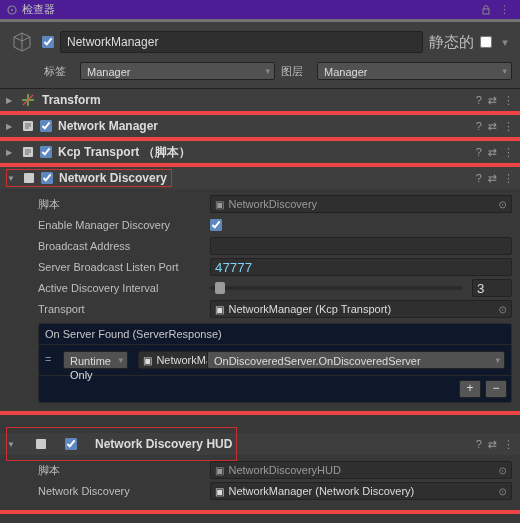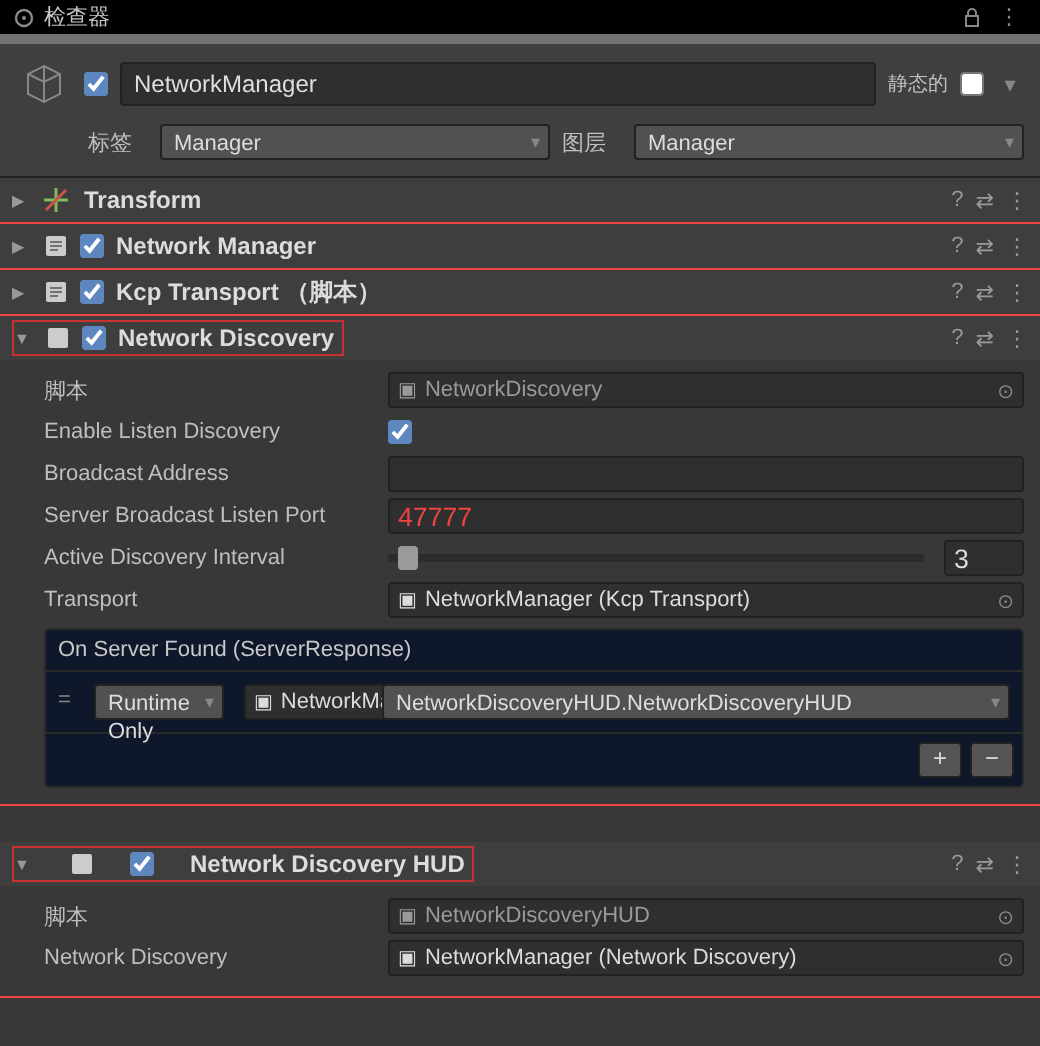--- a/index.html
+++ b/index.html
@@ -1,56 +1,56 @@
 <!DOCTYPE html>
 <html><head>
 <meta charset="utf-8">
 <style>
 * { margin: 0; padding: 0; box-sizing: border-box; font-family: "Segoe UI", Arial, sans-serif; }
 body { background: #383838; color: #c4c4c4; font-size: 11px; width: 520px; height: 523px; overflow: hidden; user-select: none; }
 
-.titlebar { background: #000000; height: 22px; display: flex; align-items: center; padding: 0 6px; border-bottom: 5px solid #737373; }
+.titlebar { background: #4c1d95; height: 22px; display: flex; align-items: center; padding: 0 6px; border-bottom: 3px solid #737373; }
 .titlebar .icon { margin-right: 4px; color: #888; }
 .titlebar .spacer { flex: 1; }
 .titlebar .btn { padding: 0 4px; color: #888; cursor: pointer; }
 
 .header { background: #3f3f3f; padding: 6px 8px 8px 8px; border-bottom: 1px solid #222; }
 .header-row1 { display: flex; align-items: center; gap: 6px; }
 .cube { width: 28px; height: 28px; display: flex; align-items: center; justify-content: center; }
 .name-field { flex: 1; background: #2f2f2f; border: 1px solid #222; border-radius: 2px; padding: 3px 6px; color: #ddd; font-size: 12px; }
-.static-label { color: #bfbfbf; font-size: 10px; }
+.static-label { color: #bfbfbf; font-size: 15px; }
 .static-check { width: 12px; height: 12px; }
 .menu-drop { width: 14px; text-align: center; color: #888; }
 .header-row2 { display: flex; align-items: center; gap: 6px; margin-top: 6px; margin-left: 36px; }
 .lbl { color: #bfbfbf; min-width: 30px; }
 .dd { flex: 1; background: #515151; border: 1px solid #222; border-radius: 2px; padding: 2px 16px 2px 6px; color: #ddd; position: relative; height: 18px; line-height: 14px; }
 .dd::after { content: "▾"; position: absolute; right: 4px; top: 1px; color: #888; font-size: 9px; }
 
-.comp { border-bottom: 1px solid #ef4444; }
+.comp { border-bottom: 4px solid #ef4444; }
 .comp-head { display: flex; align-items: center; background: #3e3e3e; height: 22px; padding: 0 6px; gap: 4px; }
 .comp-head.collapsed .fold::before { content: "▶"; }
 .fold { width: 10px; color: #999; font-size: 8px; }
 .fold::before { content: "▼"; }
 .comp-icon { width: 16px; height: 16px; display: flex; align-items: center; justify-content: center; }
 .comp-check { width: 12px; height: 12px; accent-color: #5f87bf; }
 .comp-title { flex: 1; font-weight: 600; color: #dcdcdc; font-size: 12px; padding-left: 2px; }
 .comp-actions { display: flex; gap: 6px; color: #9a9a9a; }
 .comp-actions span { cursor: pointer; font-size: 11px; }
 
 .redbox { border: 1px solid #c93030; }
 
-.comp-body { padding: 4px 8px 8px 4px; }
+.comp-body { padding: 4px 8px 8px 20px; }
 .prop { display: flex; align-items: center; min-height: 20px; margin: 1px 0; }
 .prop-label { width: 190px; padding-left: 18px; color: #bfbfbf; }
 .prop-val { flex: 1; display: flex; align-items: center; gap: 4px; }
 .objfield { flex: 1; background: #2f2f2f; border: 1px solid #222; border-radius: 2px; height: 18px; display: flex; align-items: center; padding: 0 4px; color: #9a9a9a; position: relative; }
 .objfield.bright { color: #dcdcdc; }
 .objfield .mini { margin-right: 4px; font-size: 10px; }
 .objfield .dot { position: absolute; right: 4px; top: 3px; color: #888; font-size: 10px; }
-.txtfield { flex: 1; background: #2f2f2f; border: 1px solid #222; border-radius: 2px; height: 18px; padding: 0 4px; color: #ef4444; }
+.txtfield { flex: 1; background: #2f2f2f; border: 1px solid #222; border-radius: 2px; height: 18px; padding: 0 4px; color: #7dd3fc; }
 .chk { width: 12px; height: 12px; accent-color: #5f87bf; }
 
 .slider-row .track { flex: 1; height: 4px; background: #2b2b2b; border-radius: 2px; position: relative; margin-right: 6px; }
 .slider-row .thumb { position: absolute; left: 2%; top: -4px; width: 10px; height: 12px; background: #9a9a9a; border-radius: 2px; }
 .slider-row .numbox { width: 40px; background: #2f2f2f; border: 1px solid #222; border-radius: 2px; height: 18px; padding: 0 4px; color: #ddd; text-align: left; }
 
 .event-box { margin-left: 18px; margin-top: 4px; border: 1px solid #2a2a2a; border-radius: 3px; background: #0f172a; }
 .event-title { padding: 4px 6px; border-bottom: 1px solid #2a2a2a; color: #c8c8c8; font-size: 11px; }
 .event-row { display: flex; gap: 6px; padding: 6px; align-items: flex-start; }
 .event-left { display: flex; gap: 10px; width: 138px; }
@@ -188,21 +188,21 @@
       <span class="prop-label">脚本</span>
       <div class="prop-val">
           <div class="objfield">
             <span class="mini">▣</span>
             <span>NetworkDiscovery</span>
             <span class="dot">⊙</span>
           </div>
         </div>
     </div>
     <div class="prop">
-      <span class="prop-label">Enable Listen Discovery</span>
+      <span class="prop-label">Enable Manager Discovery</span>
       <div class="prop-val">
           <input type="checkbox" class="chk" checked="" style="">
         </div>
     </div>
     <div class="prop">
       <span class="prop-label">Broadcast Address</span>
       <div class="prop-val">
           <input class="txtfield" value="" style="">
         </div>
     </div>
@@ -238,36 +238,36 @@
         <div style="width:12px;color:#888;padding-top:2px">=</div>
         <div class="event-left">
           <div class="dd"><span>Runtime Only</span></div>
           <div class="objfield bright">
               <span class="mini">▣</span>
               <span>NetworkManager</span>
               <span class="dot">⊙</span>
             </div>
         </div>
         <div class="event-right">
-          <div class="dd" style="width:100%"><span>NetworkDiscoveryHUD.NetworkDiscoveryHUD</span></div>
+          <div class="dd" style="width:100%"><span>OnDiscoveredServer.OnDiscoveredServer</span></div>
         </div>
       </div>
       <div class="event-footer">
         <div class="sqbtn">+</div>
         <div class="sqbtn">−</div>
       </div>
     </div>
   </div>
 </div>
 
 <div class="spacer-row"></div>
 
 <div class="comp">
   <div class="comp-head">
-    <span class="redbox" style="display:flex;align-items:center;gap:16px;padding:0 4px 0 0;height:18px;">
+    <span class="redbox" style="display:flex;align-items:center;gap:16px;padding:0 4px 0 0;height:34px;">
       <span class="fold"></span>
       <span class="comp-icon">
           <svg width="12" height="12" viewBox="0 0 12 12">
             <rect x="1" y="1" width="10" height="10" fill="#ccc" rx="1"></rect>
           </svg>
         </span>
       <input type="checkbox" class="comp-check" checked="" style="">
       <span class="comp-title" style="flex:none">Network Discovery HUD</span>
     </span>
     <span style="flex:1"></span>

